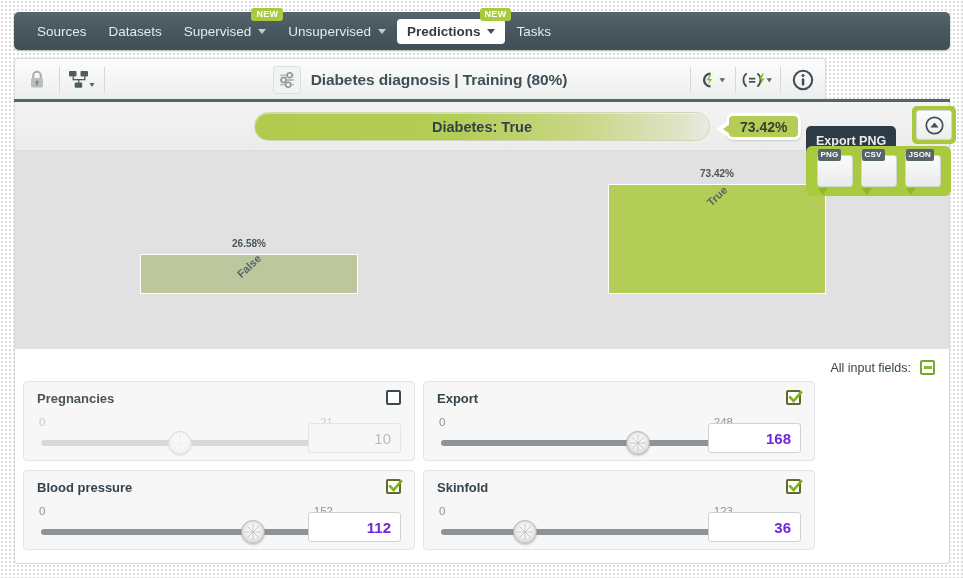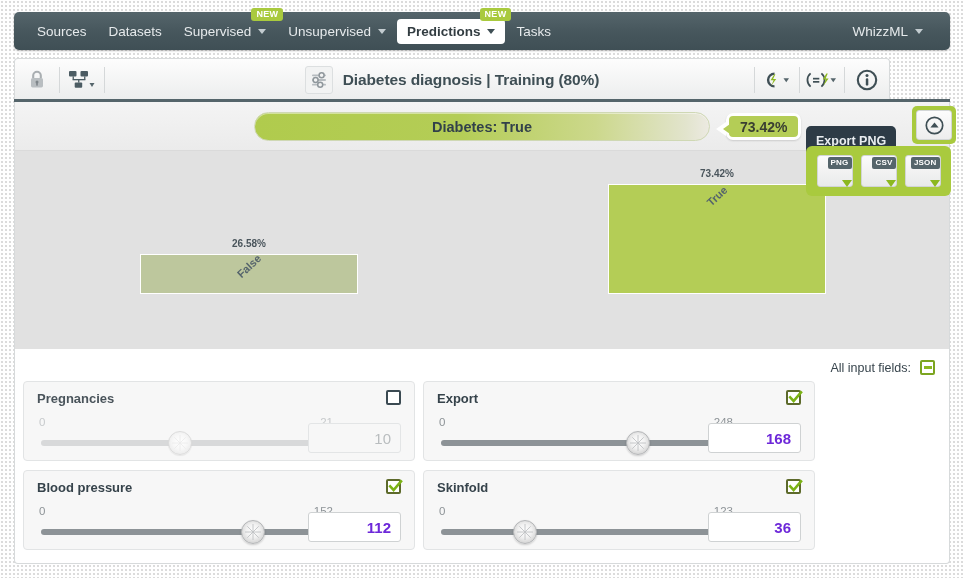--- a/index.html
+++ b/index.html
@@ -84,21 +84,21 @@
     right: 16px; top: 0;
     height: 38px;
     display: flex;
     align-items: center;
   }
 
   
   .toolbar {
     position: absolute;
     left: 14px; top: 58px;
-    width: 876px; height: 42px;
+    width: 812px; height: 42px;
     background: linear-gradient(to bottom, #fdfdfd 0%, #eceded 100%);
     border: 1px solid #d7dadb;
     border-bottom: none;
     border-radius: 4px 4px 0 0;
   }
   .toolbar-underline {
     position: absolute;
     left: 14px; top: 99px;
     width: 936px; height: 3px;
     background: #55656b;
@@ -274,23 +274,23 @@
     border-radius: 6px;
     display: flex; align-items: center; justify-content: center;
     gap: 8px;
     z-index: 28;
   }
   .export-btn {
     width: 36px; height: 32px;
     background: linear-gradient(to bottom, #fbfbfb, #e9eaea);
     border: 1px solid #d2d5d6;
     border-radius: 3px;
-    display: flex; flex-direction: column; align-items: flex-end; justify-content: center;
+    display: flex; flex-direction: column; align-items: flex-start; justify-content: center;
     cursor: pointer;
-    gap: 4px;
+    gap: 12px;
     padding-top: 2px;
   }
   .fmt-tag {
     background: #55656b;
     color: #ffffff;
     font-size: 8px;
     font-weight: bold;
     letter-spacing: 0.2px;
     padding: 2px 3px;
     border-radius: 2px;
@@ -472,26 +472,20 @@
       </div>
       <div class="nav-item active">
         <span>Predictions</span>
         <span class="caret-down"></span>
         <span class="new-badge">NEW</span>
       </div>
       <div class="nav-item">
         <span>Tasks</span>
       </div>
     </div>
-  <div class="nav-right">
-    <div class="nav-item">
-      <span>WhizzML</span>
-      <span class="caret-down"></span>
-    </div>
-  </div>
 </div>
 
 <div class="toolbar">
   <div class="tb-left">
     <div class="tb-btn">
       <svg width="16" height="19" viewBox="0 0 16 19">
         <path d="M4.2 8V5.6a3.8 3.8 0 0 1 7.6 0V8" fill="none" stroke="#a9aeb1" stroke-width="2.1"></path>
         <rect x="2" y="8" width="12" height="9.4" rx="1.6" fill="#b9bec1"></rect>
         <circle cx="8" cy="12.1" r="1.5" fill="#7f868a"></circle>
         <rect x="7.2" y="12.6" width="1.6" height="3" fill="#7f868a"></rect>

